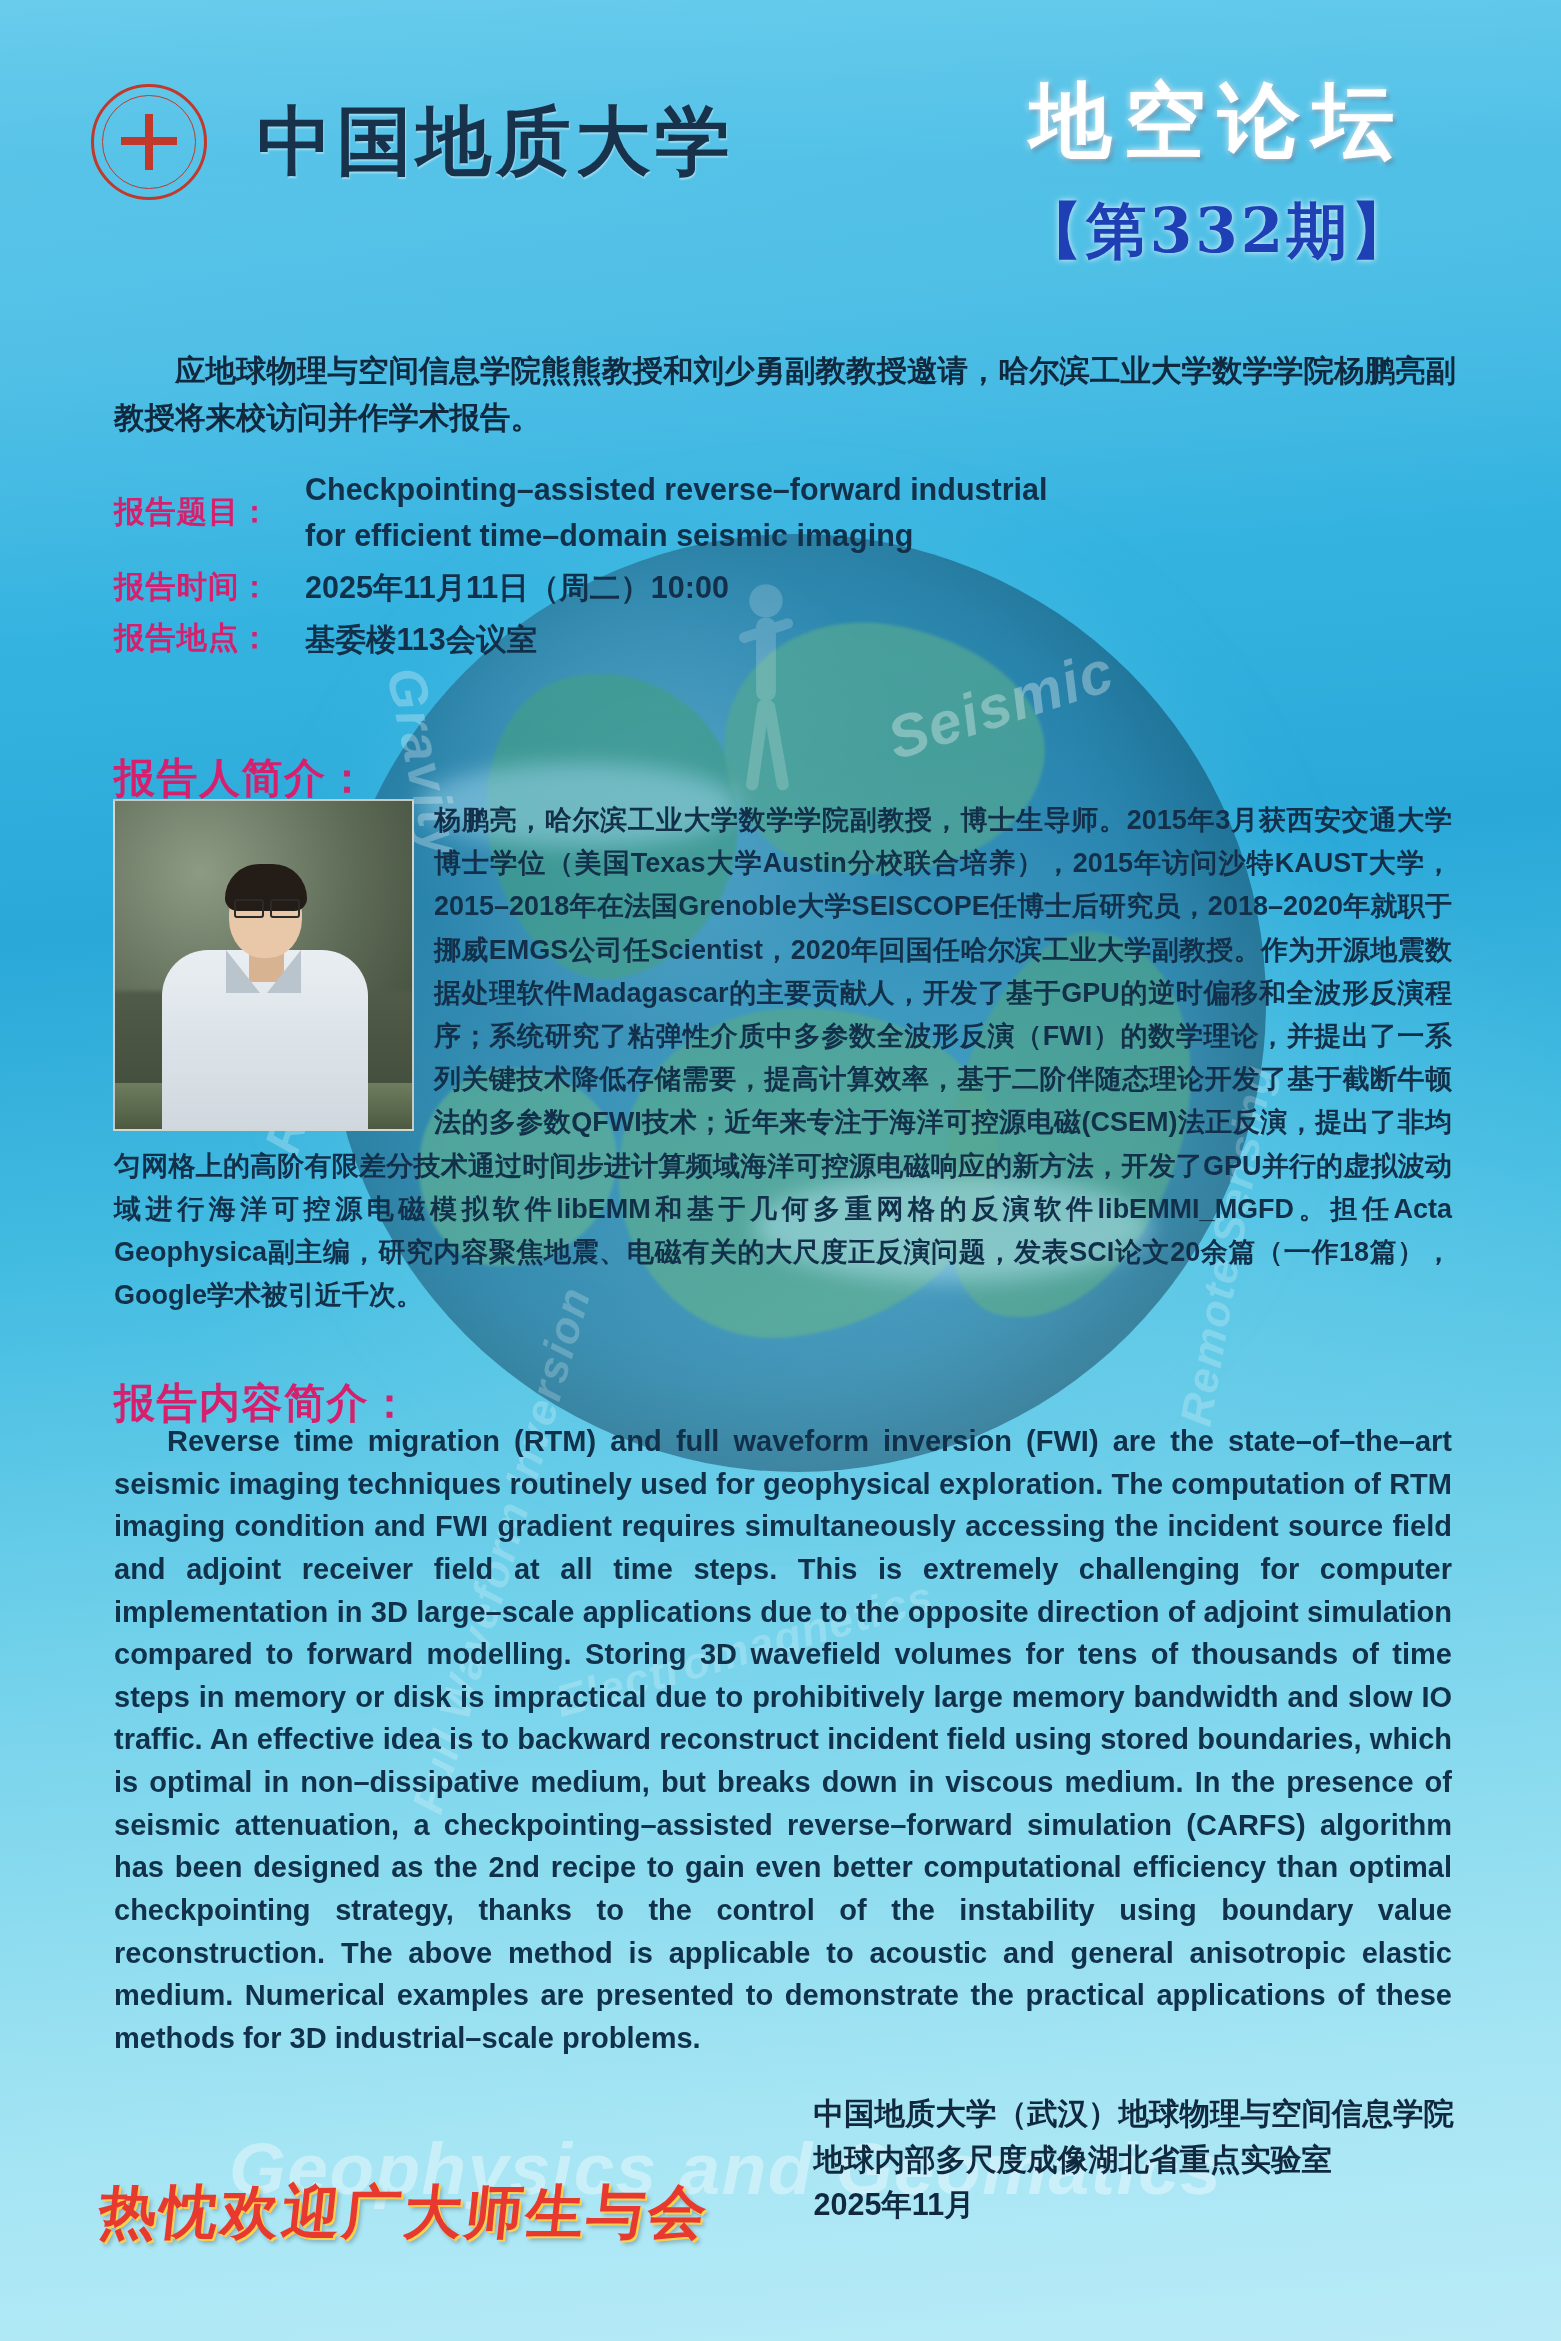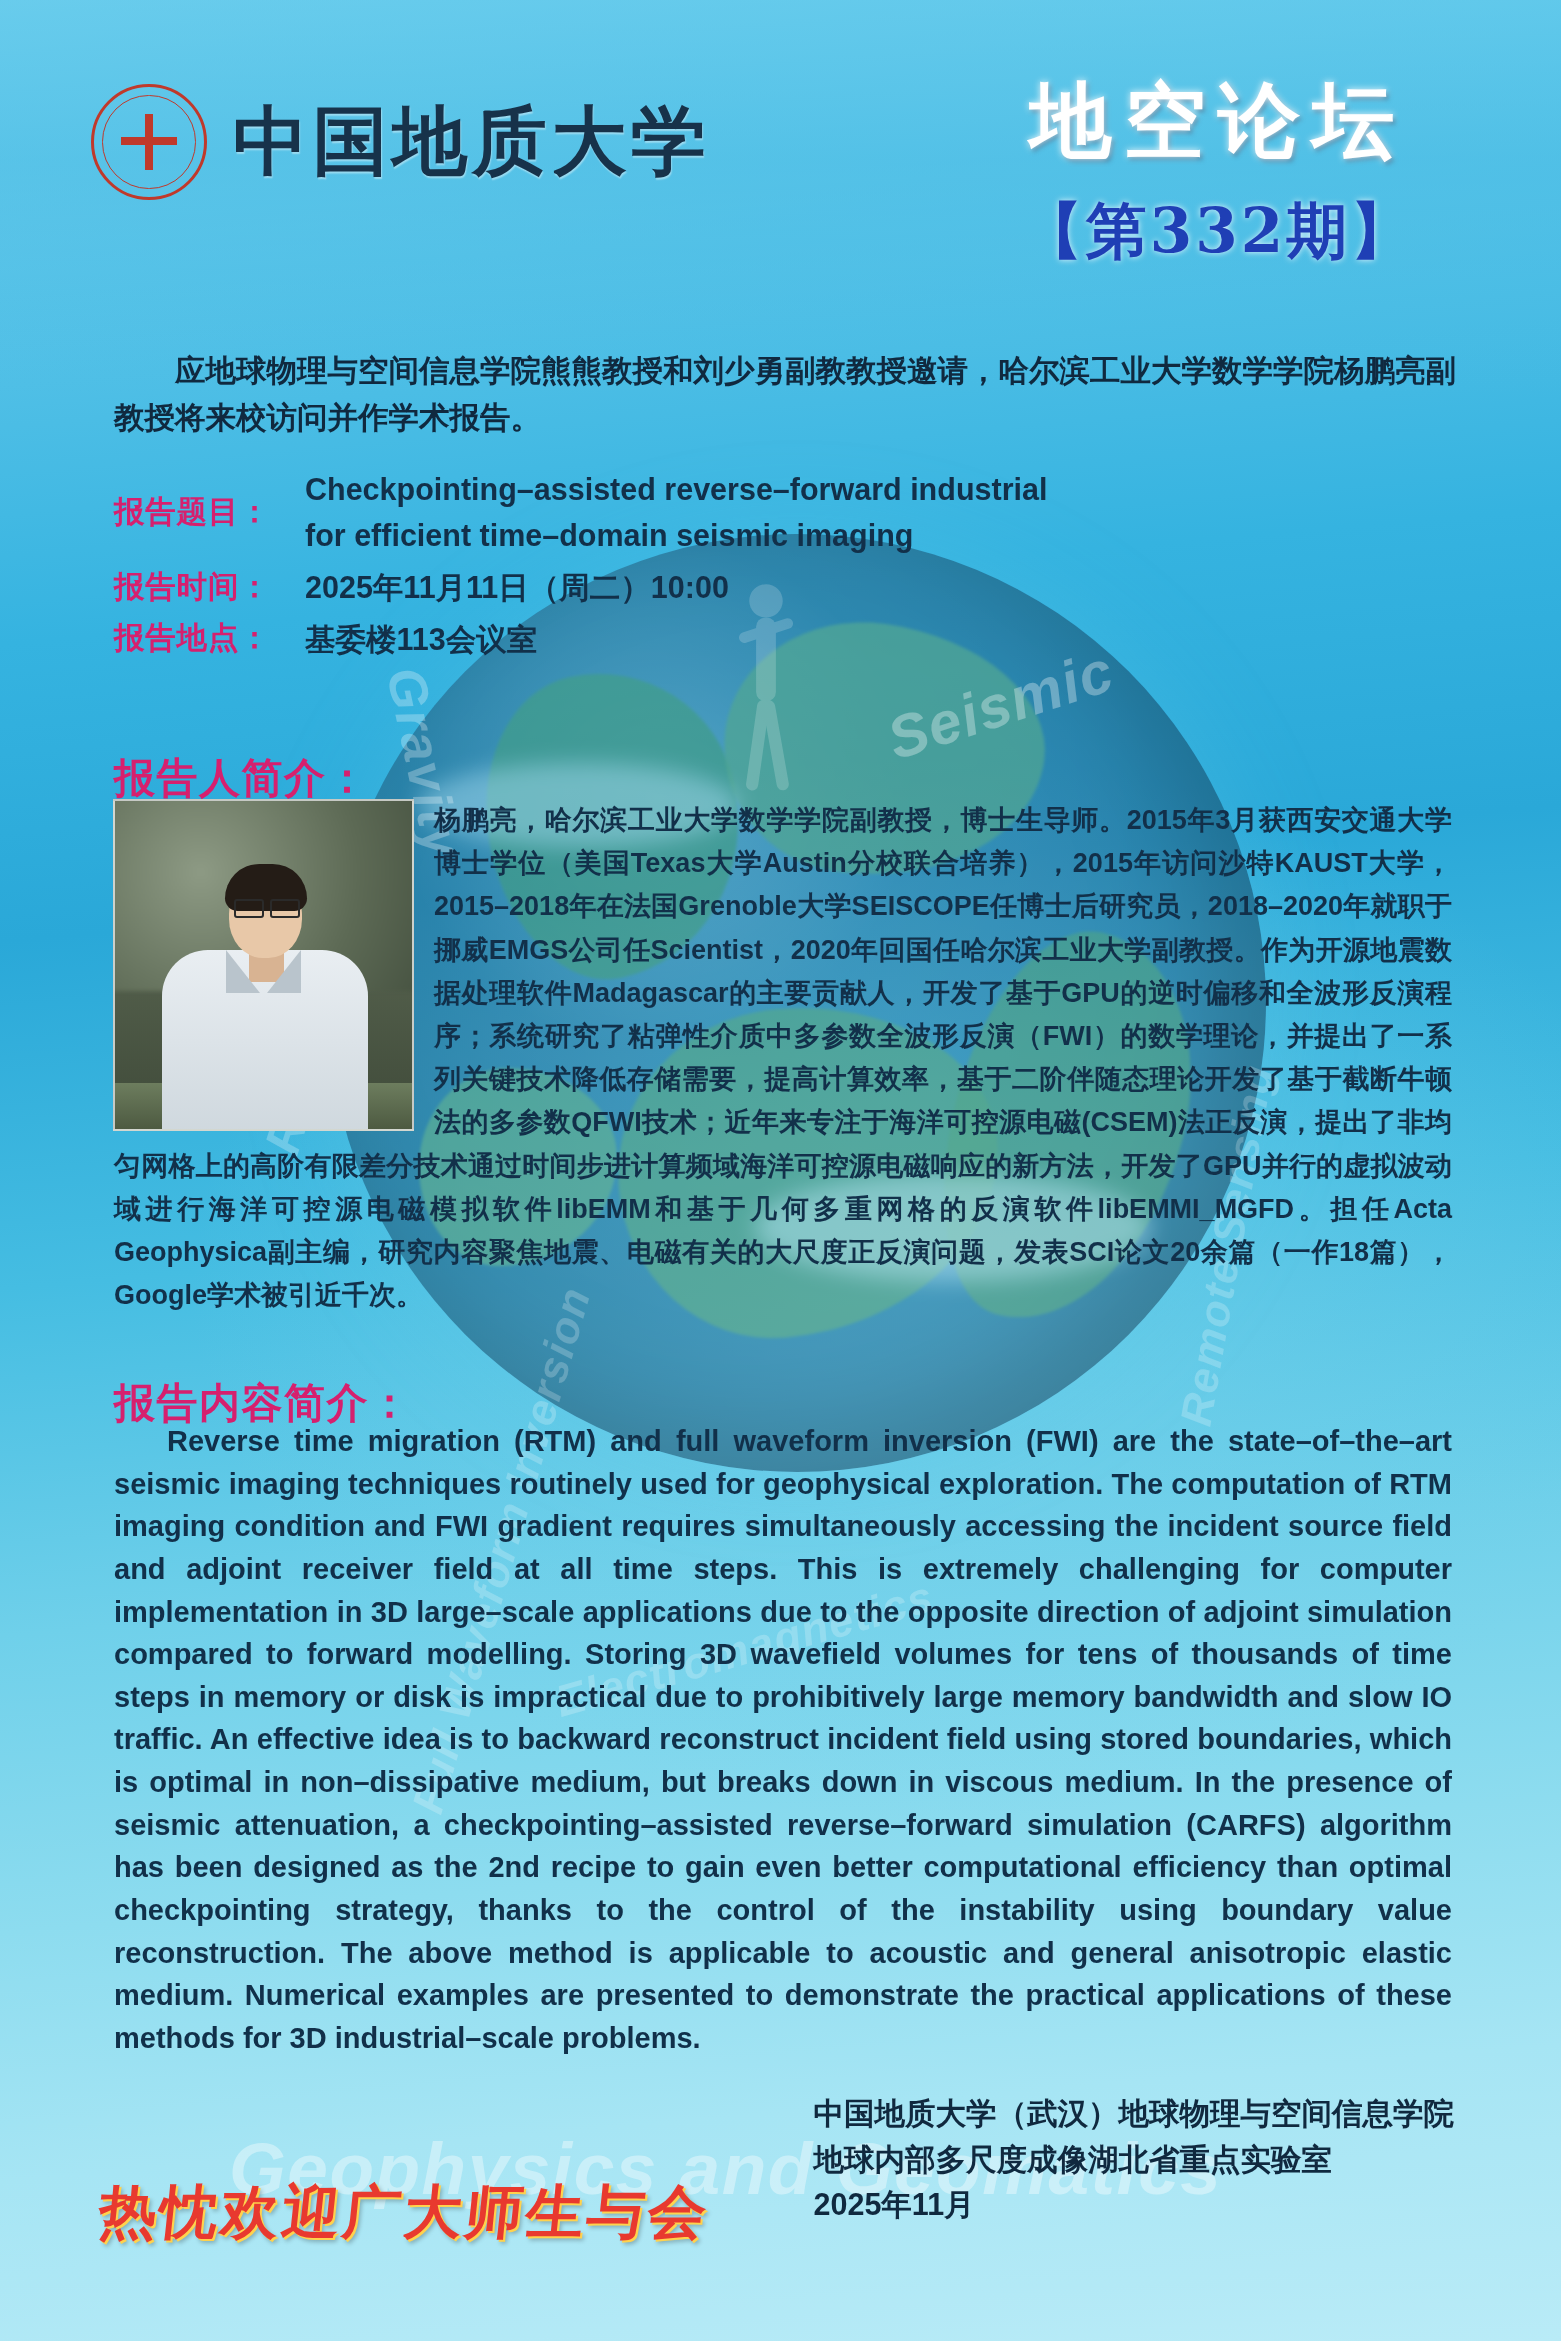--- a/index.html
+++ b/index.html
@@ -127,20 +127,21 @@
   
   .header {
     position: absolute;
     left: 0; top: 0; width: 1561px; height: 320px;
   }
   .logo-wrap {
     position: absolute;
     left: 91px; top: 84px;
     display: flex;
     align-items: center;
+    gap: 24px;
   }
   .logo-seal {
     width: 116px; height: 116px;
     border-radius: 50%;
     border: 3.8px solid #c0392b;
     position: relative;
     box-sizing: border-box;
   }
   .logo-seal:before {
     content: "";

